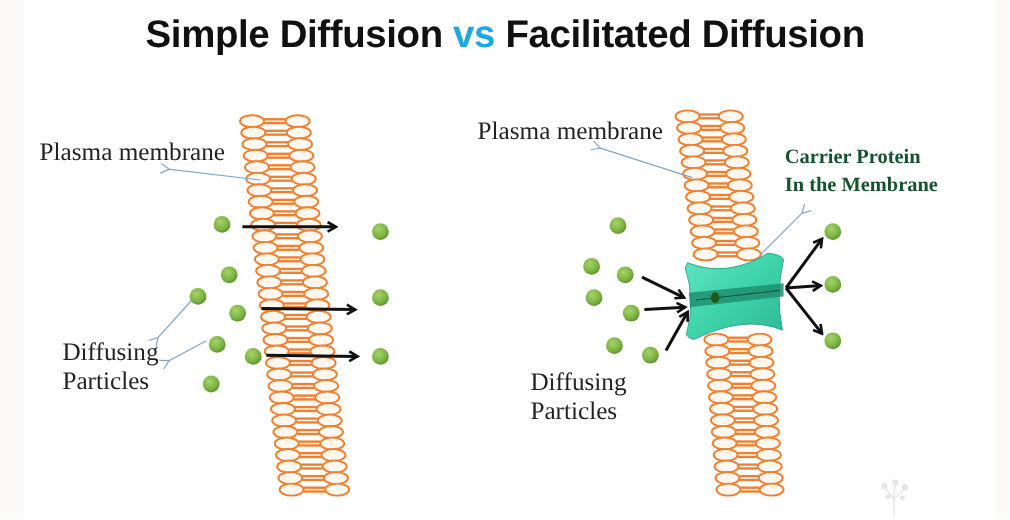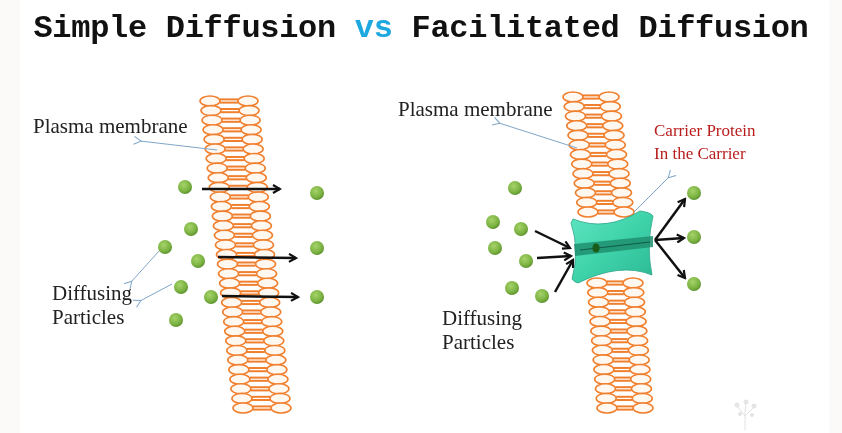--- a/index.html
+++ b/index.html
@@ -4,31 +4,31 @@
 <style>
   html, body { margin: 0; padding: 0; background: #ffffff; }
   #stage {
     position: relative; width: 842px; height: 433px; overflow: hidden;
     background: #ffffff; font-family: "Liberation Serif", "DejaVu Serif", serif;
   }
   .edge-left { position: absolute; left: 0; top: 0; width: 20px; height: 433px; background: #fbfaf8; }
   .edge-right { position: absolute; right: 0; top: 0; width: 13px; height: 433px; background: #fbfaf8; }
   #title {
     position: absolute; left: 0; top: 10px; width: 842px; text-align: center;
-    font-family: Liberation Mono, monospace; font-weight: bold;
+    font-family: Liberation Sans, sans-serif; font-weight: bold;
     font-size: 32px; color: #111111; letter-spacing: -0.3px; white-space: nowrap;
   }
   #title .vs { color: #1ea8e0; }
   .lbl {
     position: absolute; font-family: "Liberation Serif", "DejaVu Serif", serif;
     font-size: 21px; color: #222222; line-height: 24px; white-space: nowrap;
   }
   .red-lbl {
     position: absolute; font-family: "Liberation Serif", "DejaVu Serif", serif;
-    font-size: 17px; font-weight: normal; color: #b91c1c; line-height: 22px; white-space: nowrap;
+    font-size: 17px; font-weight: bold; color: #14532d; line-height: 22px; white-space: nowrap;
   }
   svg#art { position: absolute; left: 0; top: 0; }
 </style>
 </head>
 <body>
 
 <div id="stage">
   <div class="edge-left"></div>
   <div class="edge-right"></div>
 
@@ -499,14 +499,14 @@
 
   <div class="lbl" style="left:33px; top:114px;">Plasma membrane</div>
   <div class="lbl" style="left:52px; top:281px;">Diffusing</div>
   <div class="lbl" style="left:52px; top:305px;">Particles</div>
 
   <div class="lbl" style="left:398px; top:97px;">Plasma membrane</div>
   <div class="lbl" style="left:442px; top:306px;">Diffusing</div>
   <div class="lbl" style="left:442px; top:330px;">Particles</div>
 
   <div class="red-lbl" style="left:654px; top:120px;">Carrier Protein</div>
-  <div class="red-lbl" style="left:654px; top:143px;">In the Carrier</div>
+  <div class="red-lbl" style="left:654px; top:143px;">In the Membrane</div>
 </div>
 
 </body></html>

